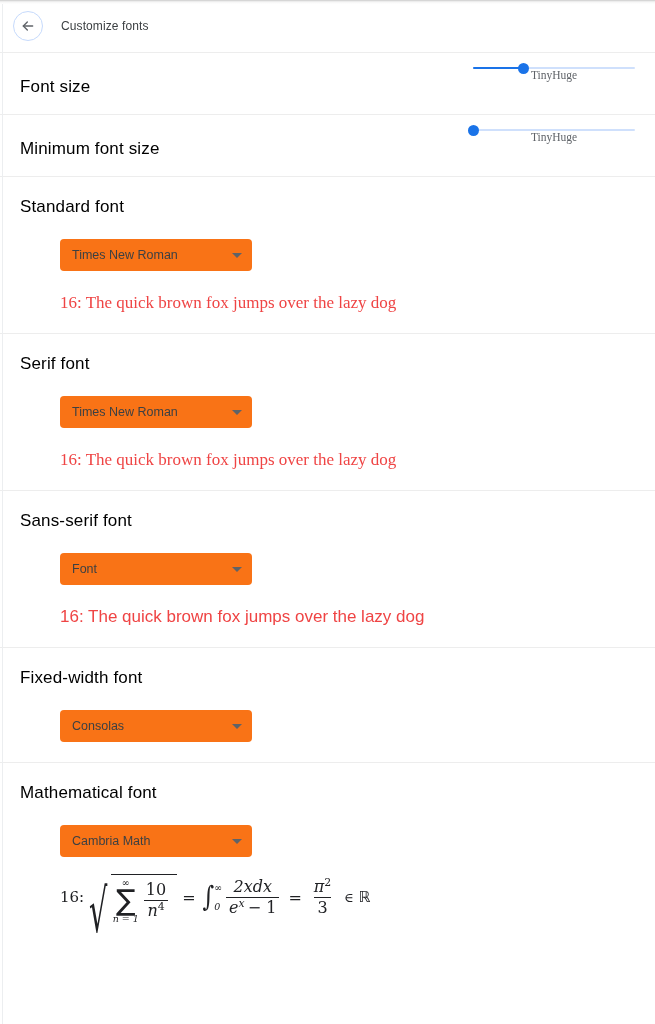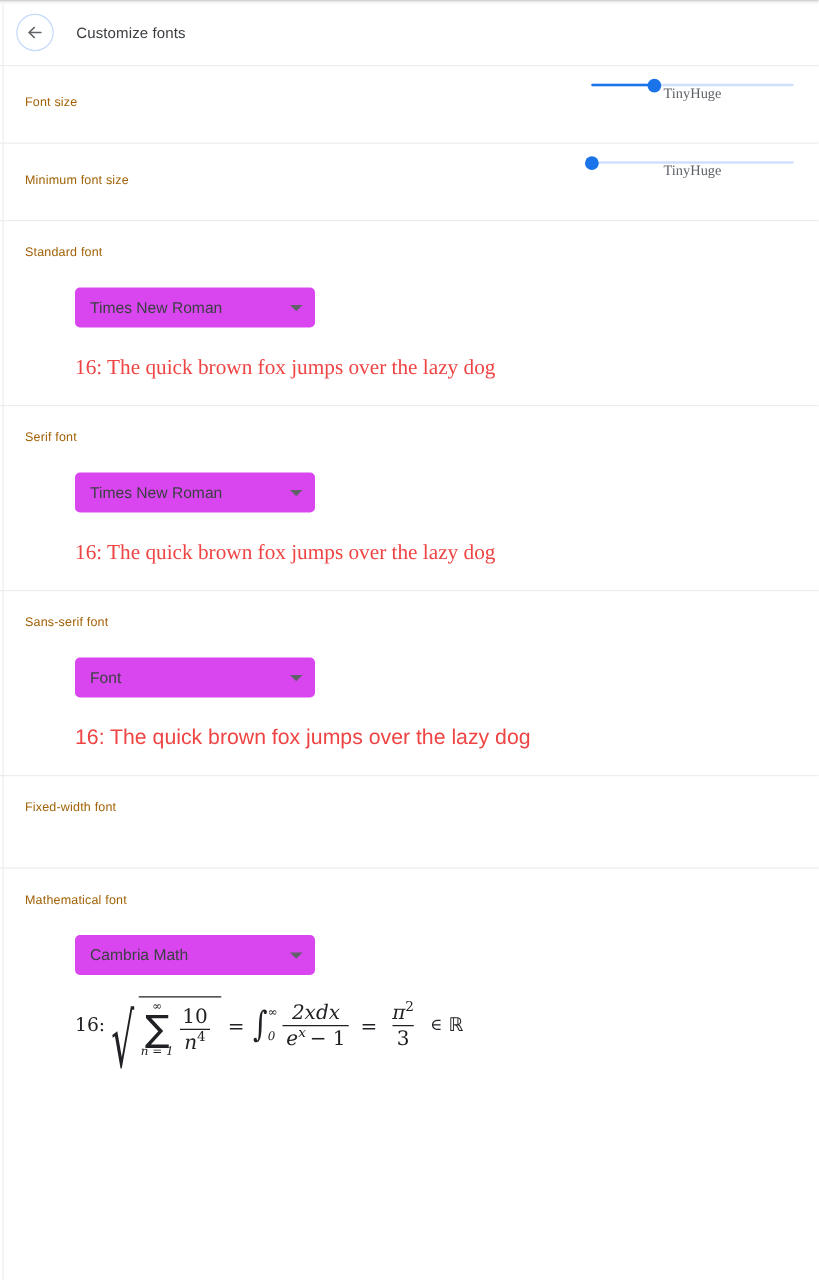--- a/index.html
+++ b/index.html
@@ -48,22 +48,22 @@
     letter-spacing: .1px;
   }
 
   
   .section {
     position: relative;
     border-top: 1px solid #ededed;
     padding: 0 20px;
   }
   .section-label {
-    font-size: 10px;
-    color: #a16207;
+    font-size: 17px;
+    color: #000000;
     letter-spacing: .15px;
   }
 
   
   .slider-row {
     display: flex;
     align-items: flex-start;
     height: 62px;
     padding-top: 0;
   }
@@ -106,21 +106,21 @@
     font-family: Liberation Serif, serif;
   }
 
   
   .font-section { padding-top: 20px; padding-bottom: 20px; }
   .font-section .section-label { margin-bottom: 22px; }
   .select {
     margin-left: 40px;
     width: 192px;
     height: 32px;
-    background: #d946ef;
+    background: #f97316;
     border-radius: 4px;
     display: flex;
     align-items: center;
     padding: 0 10px 0 12px;
     cursor: pointer;
   }
   .select-value {
     flex: 1 1 auto;
     font-size: 12.5px;
     color: #3c4043;
@@ -283,20 +283,24 @@
   <div class="section-label">Sans-serif font</div>
   <div class="select">
     <span class="select-value">Font</span>
     <span class="caret"></span>
   </div>
   <div class="preview sans">16: The quick brown fox jumps over the lazy dog</div>
 </div>
 
 <div class="section font-section">
   <div class="section-label">Fixed-width font</div>
+  <div class="select">
+    <span class="select-value">Consolas</span>
+    <span class="caret"></span>
+  </div>
 </div>
 
 <div class="section font-section" style="padding-bottom:14px;">
   <div class="section-label">Mathematical font</div>
   <div class="select">
     <span class="select-value">Cambria Math</span>
     <span class="caret"></span>
   </div>
 
   <div class="math-line">

